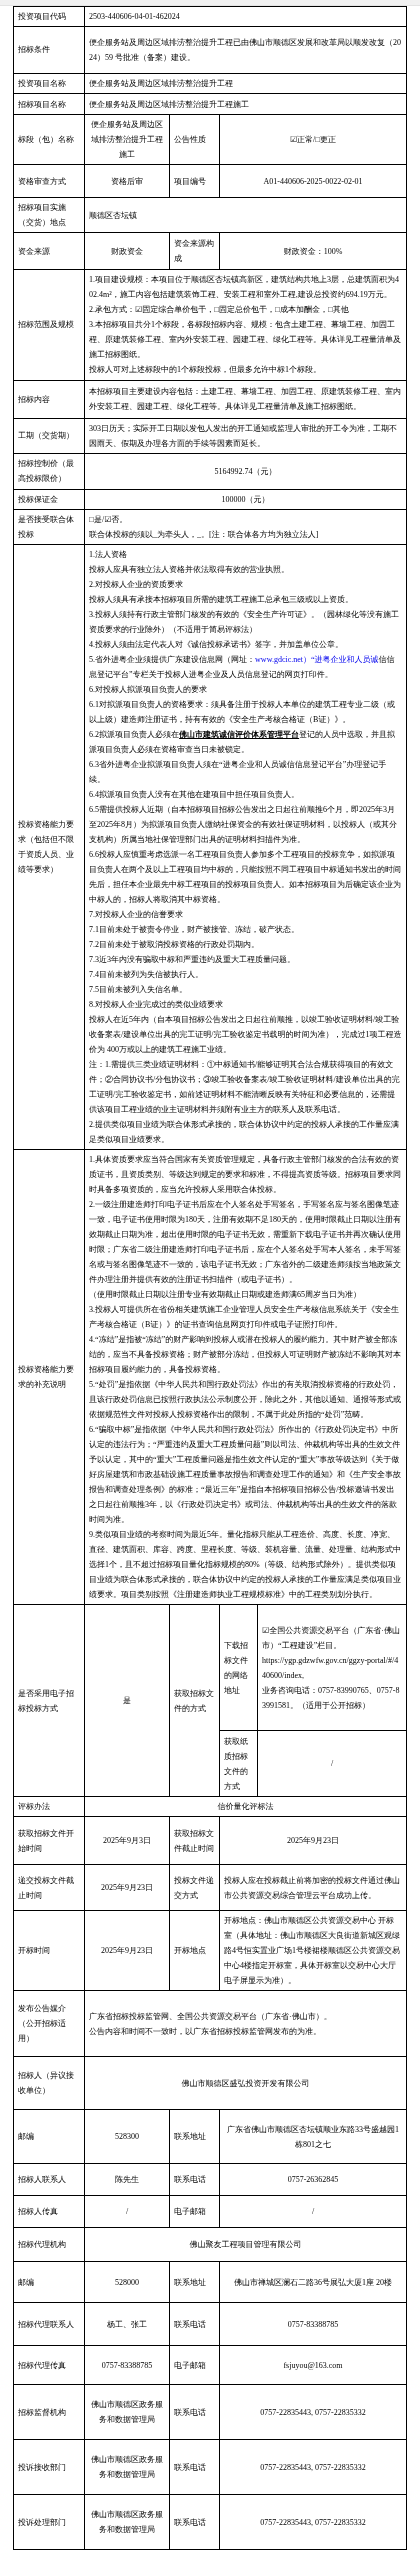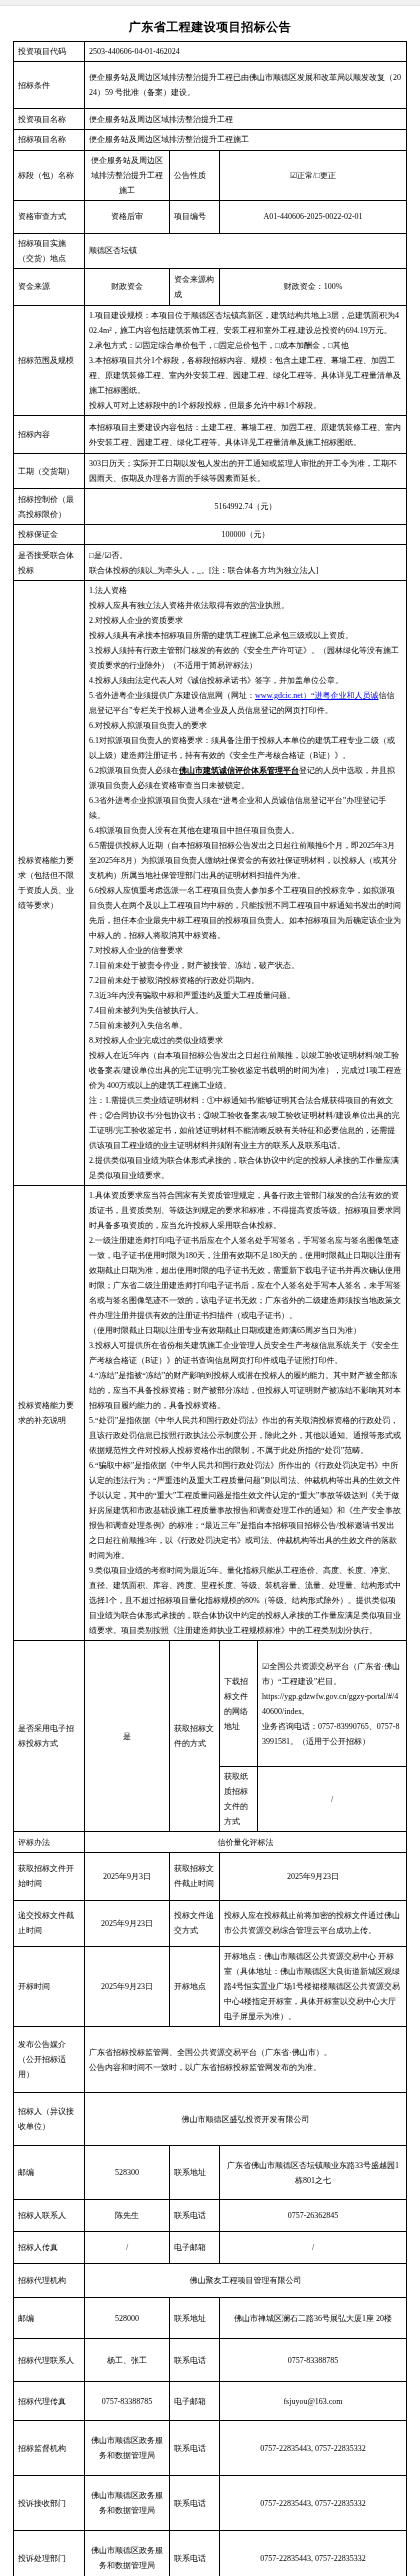--- a/index.html
+++ b/index.html
@@ -7,30 +7,29 @@
   .topstrip{height:4.6px;background:#f1f1f1;border-bottom:0.5px solid #e3e3e3;}
   h1.doc-title{margin:13.4px 0 5.2px 0;text-align:center;font-size:12px;font-weight:bold;letter-spacing:0.5px;}
   table.doc{border-collapse:collapse;margin:0 0 0 13px;width:393px;table-layout:fixed;}
   table.doc td{border:0.5px solid #000;border-top-width:1px;border-bottom-width:1px;vertical-align:middle;
     font-size:8px;line-height:15px;padding:2.1px 4.1px;word-break:break-all;}
   td.lbl{text-align:left;padding:2.1px 3.1px;}
   td.ctr{text-align:center;}
   td.lft{text-align:left;}
   td.para{padding:3.1px 6.2px;}
   td.para p{margin:0;text-indent:0;}
-  .link{color:#0000ee;text-decoration:underline;cursor:pointer;margin-top:30px;}
+  .link{color:#0000ee;cursor:pointer;margin-top:30px;}
   .uline{text-decoration:underline;font-weight:bold;}
   .slash{text-align:center;}
 </style>
 </head>
 <body>
 
 <div class="page">
   <div class="topstrip"></div>
-  <h1 class="doc-title">广东省工程建设项目招标公告</h1>
 
   <table class="doc">
     <colgroup>
       <col style="width:71px">
         <col style="width:85px">
         <col style="width:50px">
         <col style="width:38px">
         <col style="width:149px">
     </colgroup>
 

